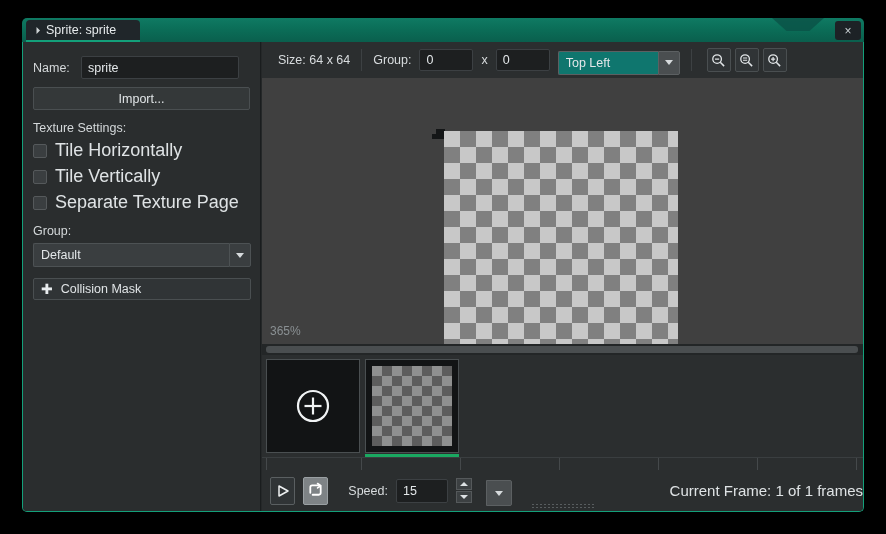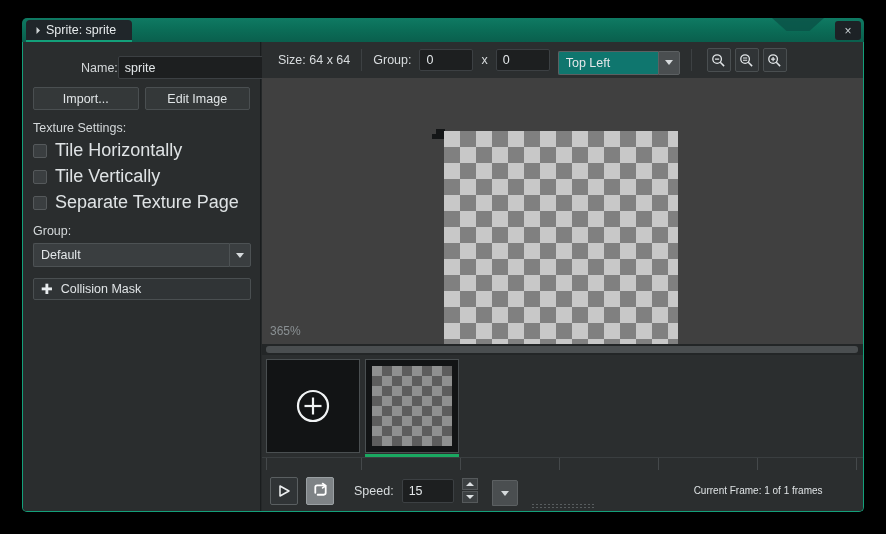--- a/index.html
+++ b/index.html
@@ -28,21 +28,21 @@
   
   .titlebar-notch {
     position: absolute; left: 750px; top: 0;
     width: 52px; height: 13px;
     background: #0a5348;
     clip-path: polygon(0 0, 100% 0, 72% 100%, 28% 100%);
     opacity: .85;
   }
   .tab {
     position: absolute; left: 4px; top: 2px;
-    height: 22px; padding: 0 16px 0 8px;
+    height: 22px; padding: 0 24px 0 8px;
     display: flex; align-items: center; gap: 7px;
     background: #20262a;
     border-top-left-radius: 4px; border-top-right-radius: 4px;
     border-bottom: 2px solid #13a07a;
   }
   .tab-caret {
     width: 0; height: 0;
     border-left: 5px solid transparent;
     border-bottom: 5px solid #cfd4d6;
     transform: rotate(-45deg);
@@ -71,21 +71,21 @@
   }
 
   
   .left-panel {
     position: absolute; left: 0; top: 0;
     width: 238px; height: 100%;
     background: #2a2d2e;
     border-right: 1px solid #1a1d1e;
     padding: 8px 10px;
   }
-  .row { display: flex; align-items: center; margin-left: 48px; }
+  .row { display: flex; align-items: center; }
 
   .name-row { margin-top: 6px; }
   .name-label { color: #d4d8da; font-size: 12.5px; width: 48px; }
   .text-input {
     background: #1d1f20;
     border: 1px solid #3c4043;
     border-radius: 2px;
     color: #e3e7e9;
     font-size: 12.5px;
     font-family: "Liberation Sans", sans-serif;
@@ -311,21 +311,21 @@
   }
   .caret-down-sm {
     width: 0; height: 0;
     border-left: 4px solid transparent;
     border-right: 4px solid transparent;
     border-top: 4px solid #dde1e3;
   }
   .speed-combo { width: 168px; height: 26px; margin-left: 6px; }
   .speed-combo .combo-value { background: #4a4e50; border-color: #5c6062; }
   .speed-combo .combo-arrow { background: #4a4e50; border-color: #5c6062; width: 26px; }
-  .current-frame { color: #dfe3e5; font-size: 10px; margin-left: 26px; white-space: nowrap; }
+  .current-frame { color: #dfe3e5; font-size: 15px; margin-left: 26px; white-space: nowrap; }
 
   
   .grip {
     position: absolute; left: 50%; transform: translateX(-50%);
     bottom: 2px;
     width: 64px; height: 6px;
     background-image: radial-gradient(#585d5f 40%, transparent 41%);
     background-size: 4px 3px;
   }
 </style>
@@ -351,21 +351,20 @@
 
     <div class="left-panel">
 
       <div class="row name-row">
         <span class="name-label">Name:</span>
         <input id="name-input" class="text-input" type="text" value="sprite" style="">
       </div>
 
       <div class="btn-row">
         <button class="btn">Import...</button>
-        <button class="btn">Edit Image</button>
       </div>
 
       <div class="section-label">Texture Settings:</div>
 
       <div class="check-row">
         <span class="checkbox"></span>
         <span class="check-label">Tile Horizontally</span>
       </div>
       <div class="check-row">
         <span class="checkbox"></span>

